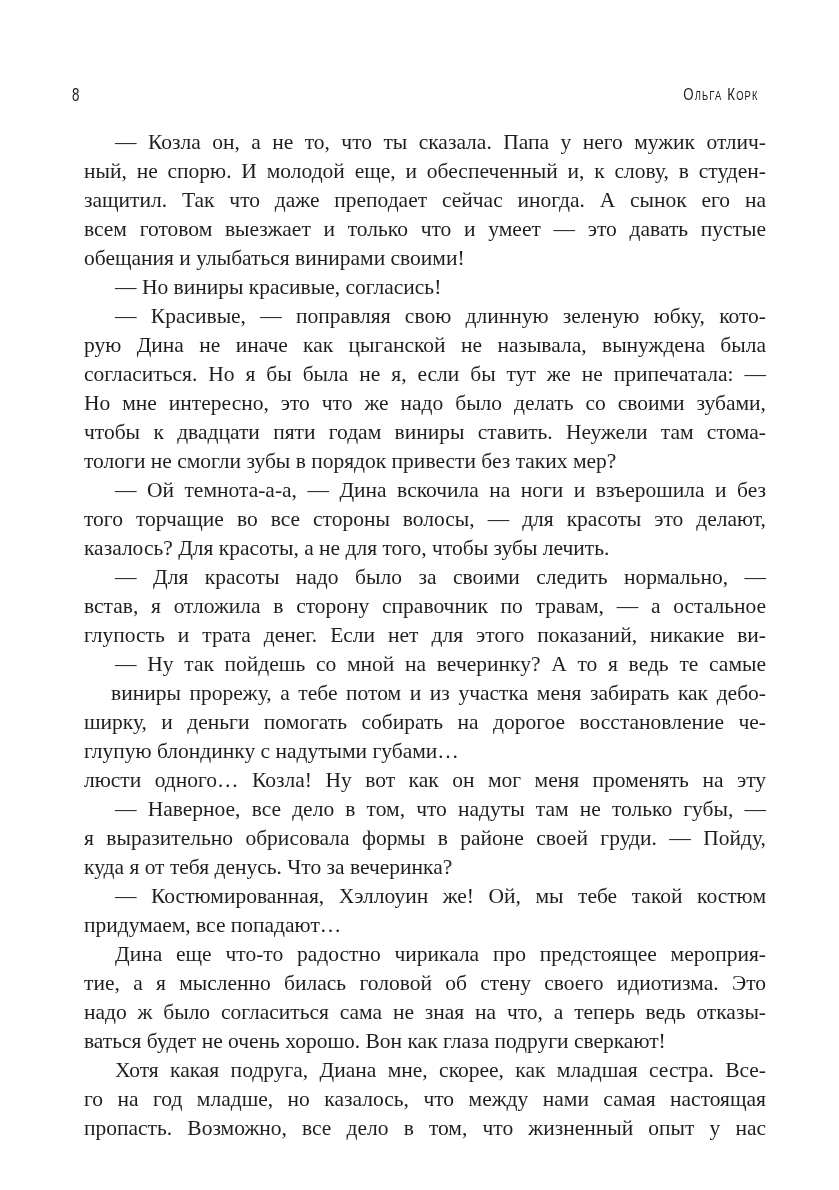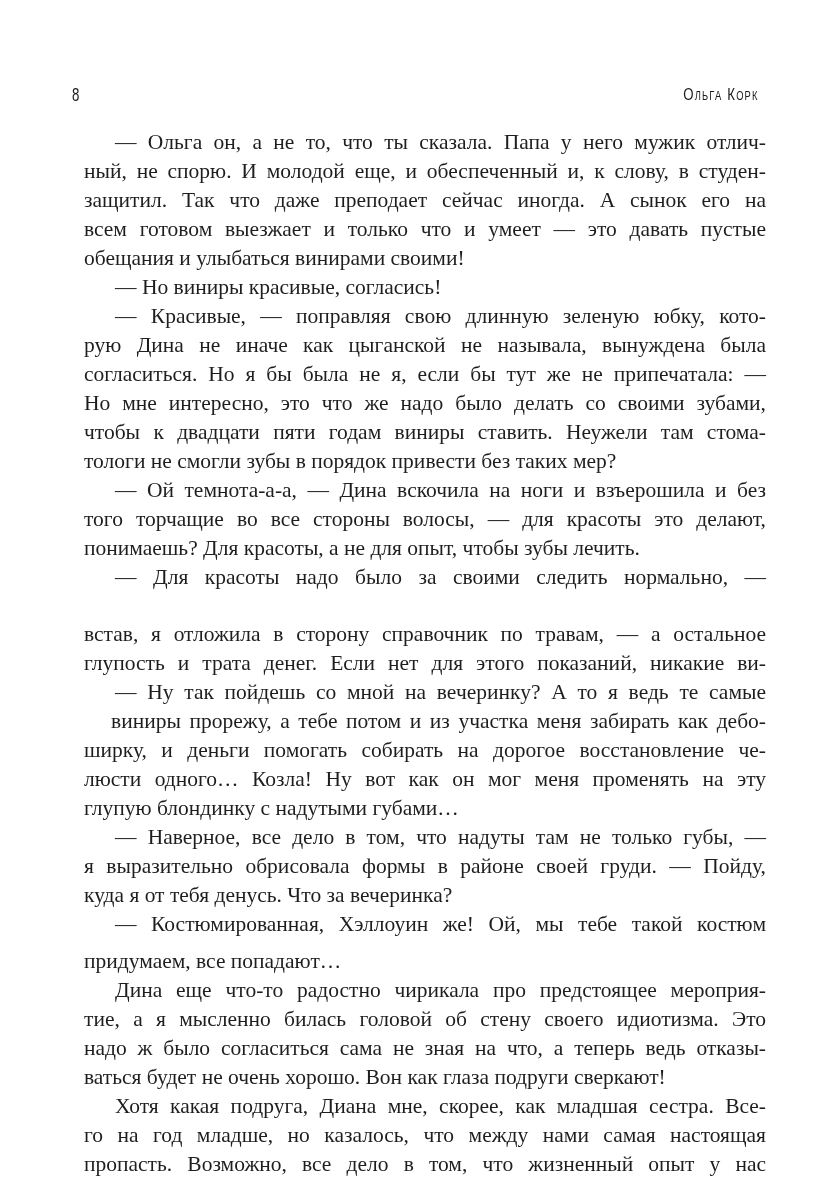--- a/index.html
+++ b/index.html
@@ -62,48 +62,48 @@
     }
   </style>
 </head>
 <body>
 
 <div>
   <div class="page-number">8</div>
   <div class="running-head">Ольга Корк</div>
 
   <div class="text-block" id="text-block">
-      <span class="line indent" style="display: block; text-align: justify; text-align-last: justify;">— Ольга он, а не то, что ты сказала. Папа у него мужик отлич-</span>
+      <span class="line indent" style="display: block; text-align: justify; text-align-last: justify;">— Козла он, а не то, что ты сказала. Папа у него мужик отлич-</span>
       <span class="line" style="display: block; text-align: justify; text-align-last: justify;">ный, не спорю. И молодой еще, и обеспеченный и, к слову, в студен-</span>
       <span class="line" style="display: block; text-align: justify; text-align-last: justify;">защитил. Так что даже преподает сейчас иногда. А сынок его на</span>
       <span class="line" style="display: block; text-align: justify; text-align-last: justify;">всем готовом выезжает и только что и умеет — это давать пустые</span>
       <span class="line last" style="display: block; text-align: left; text-align-last: left;">обещания и улыбаться винирами своими!</span>
       <span class="line indent last" style="display: block; text-align: left; text-align-last: left;">— Но виниры красивые, согласись!</span>
       <span class="line indent" style="display: block; text-align: justify; text-align-last: justify;">— Красивые, — поправляя свою длинную зеленую юбку, кото-</span>
       <span class="line" style="display: block; text-align: justify; text-align-last: justify;">рую Дина не иначе как цыганской не называла, вынуждена была</span>
       <span class="line" style="display: block; text-align: justify; text-align-last: justify;">согласиться. Но я бы была не я, если бы тут же не припечатала: —</span>
       <span class="line" style="display: block; text-align: justify; text-align-last: justify;">Но мне интересно, это что же надо было делать со своими зубами,</span>
       <span class="line" style="display: block; text-align: justify; text-align-last: justify;">чтобы к двадцати пяти годам виниры ставить. Неужели там стома-</span>
       <span class="line last" style="display: block; text-align: left; text-align-last: left;">тологи не смогли зубы в порядок привести без таких мер?</span>
       <span class="line indent" style="display: block; text-align: justify; text-align-last: justify;">— Ой темнота-а-а, — Дина вскочила на ноги и взъерошила и без</span>
       <span class="line" style="display: block; text-align: justify; text-align-last: justify;">того торчащие во все стороны волосы, — для красоты это делают,</span>
-      <span class="line last" style="display: block; text-align: left; text-align-last: left;">понимаешь? Для красоты, а не для опыт, чтобы зубы лечить.</span>
+      <span class="line last" style="display: block; text-align: left; text-align-last: left;">казалось? Для красоты, а не для того, чтобы зубы лечить.</span>
       <span class="line indent" style="display: block; text-align: justify; text-align-last: justify;">— Для красоты надо было за своими следить нормально, —</span>
-      <span class="line" style="display: block; text-align: justify; text-align-last: justify; margin-top: 28px;">встав, я отложила в сторону справочник по травам, — а остальное</span>
+      <span class="line" style="display: block; text-align: justify; text-align-last: justify;">встав, я отложила в сторону справочник по травам, — а остальное</span>
       <span class="line" style="display: block; text-align: justify; text-align-last: justify;">глупость и трата денег. Если нет для этого показаний, никакие ви-</span>
       <span class="line indent" style="display: block; text-align: justify; text-align-last: justify;">— Ну так пойдешь со мной на вечеринку? А то я ведь те самые</span>
       <span class="line" style="display: block; text-align: justify; text-align-last: justify; margin-left: 27px;">виниры прорежу, а тебе потом и из участка меня забирать как дебо-</span>
       <span class="line" style="display: block; text-align: justify; text-align-last: justify;">ширку, и деньги помогать собирать на дорогое восстановление че-</span>
+      <span class="line last" style="display: block; text-align: left; text-align-last: left;">глупую блондинку с надутыми губами…</span>
       <span class="line" style="display: block; text-align: justify; text-align-last: justify;">люсти одного… Козла! Ну вот как он мог меня променять на эту</span>
-      <span class="line last" style="display: block; text-align: left; text-align-last: left;">глупую блондинку с надутыми губами…</span>
       <span class="line indent" style="display: block; text-align: justify; text-align-last: justify;">— Наверное, все дело в том, что надуты там не только губы, —</span>
       <span class="line" style="display: block; text-align: justify; text-align-last: justify;">я выразительно обрисовала формы в районе своей груди. — Пойду,</span>
       <span class="line last" style="display: block; text-align: right; text-align-last: left;">куда я от тебя денусь. Что за вечеринка?</span>
       <span class="line indent" style="display: block; text-align: justify; text-align-last: justify;">— Костюмированная, Хэллоуин же! Ой, мы тебе такой костюм</span>
-      <span class="line last" style="display: block; text-align: right; text-align-last: left; margin-top: 8px;">придумаем, все попадают…</span>
+      <span class="line last" style="display: block; text-align: right; text-align-last: left;">придумаем, все попадают…</span>
       <span class="line indent" style="display: block; text-align: justify; text-align-last: justify;">Дина еще что-то радостно чирикала про предстоящее мероприя-</span>
       <span class="line" style="display: block; text-align: justify; text-align-last: justify;">тие, а я мысленно билась головой об стену своего идиотизма. Это</span>
       <span class="line" style="display: block; text-align: justify; text-align-last: justify;">надо ж было согласиться сама не зная на что, а теперь ведь отказы-</span>
       <span class="line last" style="display: block; text-align: left; text-align-last: left;">ваться будет не очень хорошо. Вон как глаза подруги сверкают!</span>
       <span class="line indent" style="display: block; text-align: justify; text-align-last: justify;">Хотя какая подруга, Диана мне, скорее, как младшая сестра. Все-</span>
       <span class="line" style="display: block; text-align: justify; text-align-last: justify;">го на год младше, но казалось, что между нами самая настоящая</span>
       <span class="line" style="display: block; text-align: justify; text-align-last: justify;">пропасть. Возможно, все дело в том, что жизненный опыт у нас</span>
     </div>
 </div>
 

